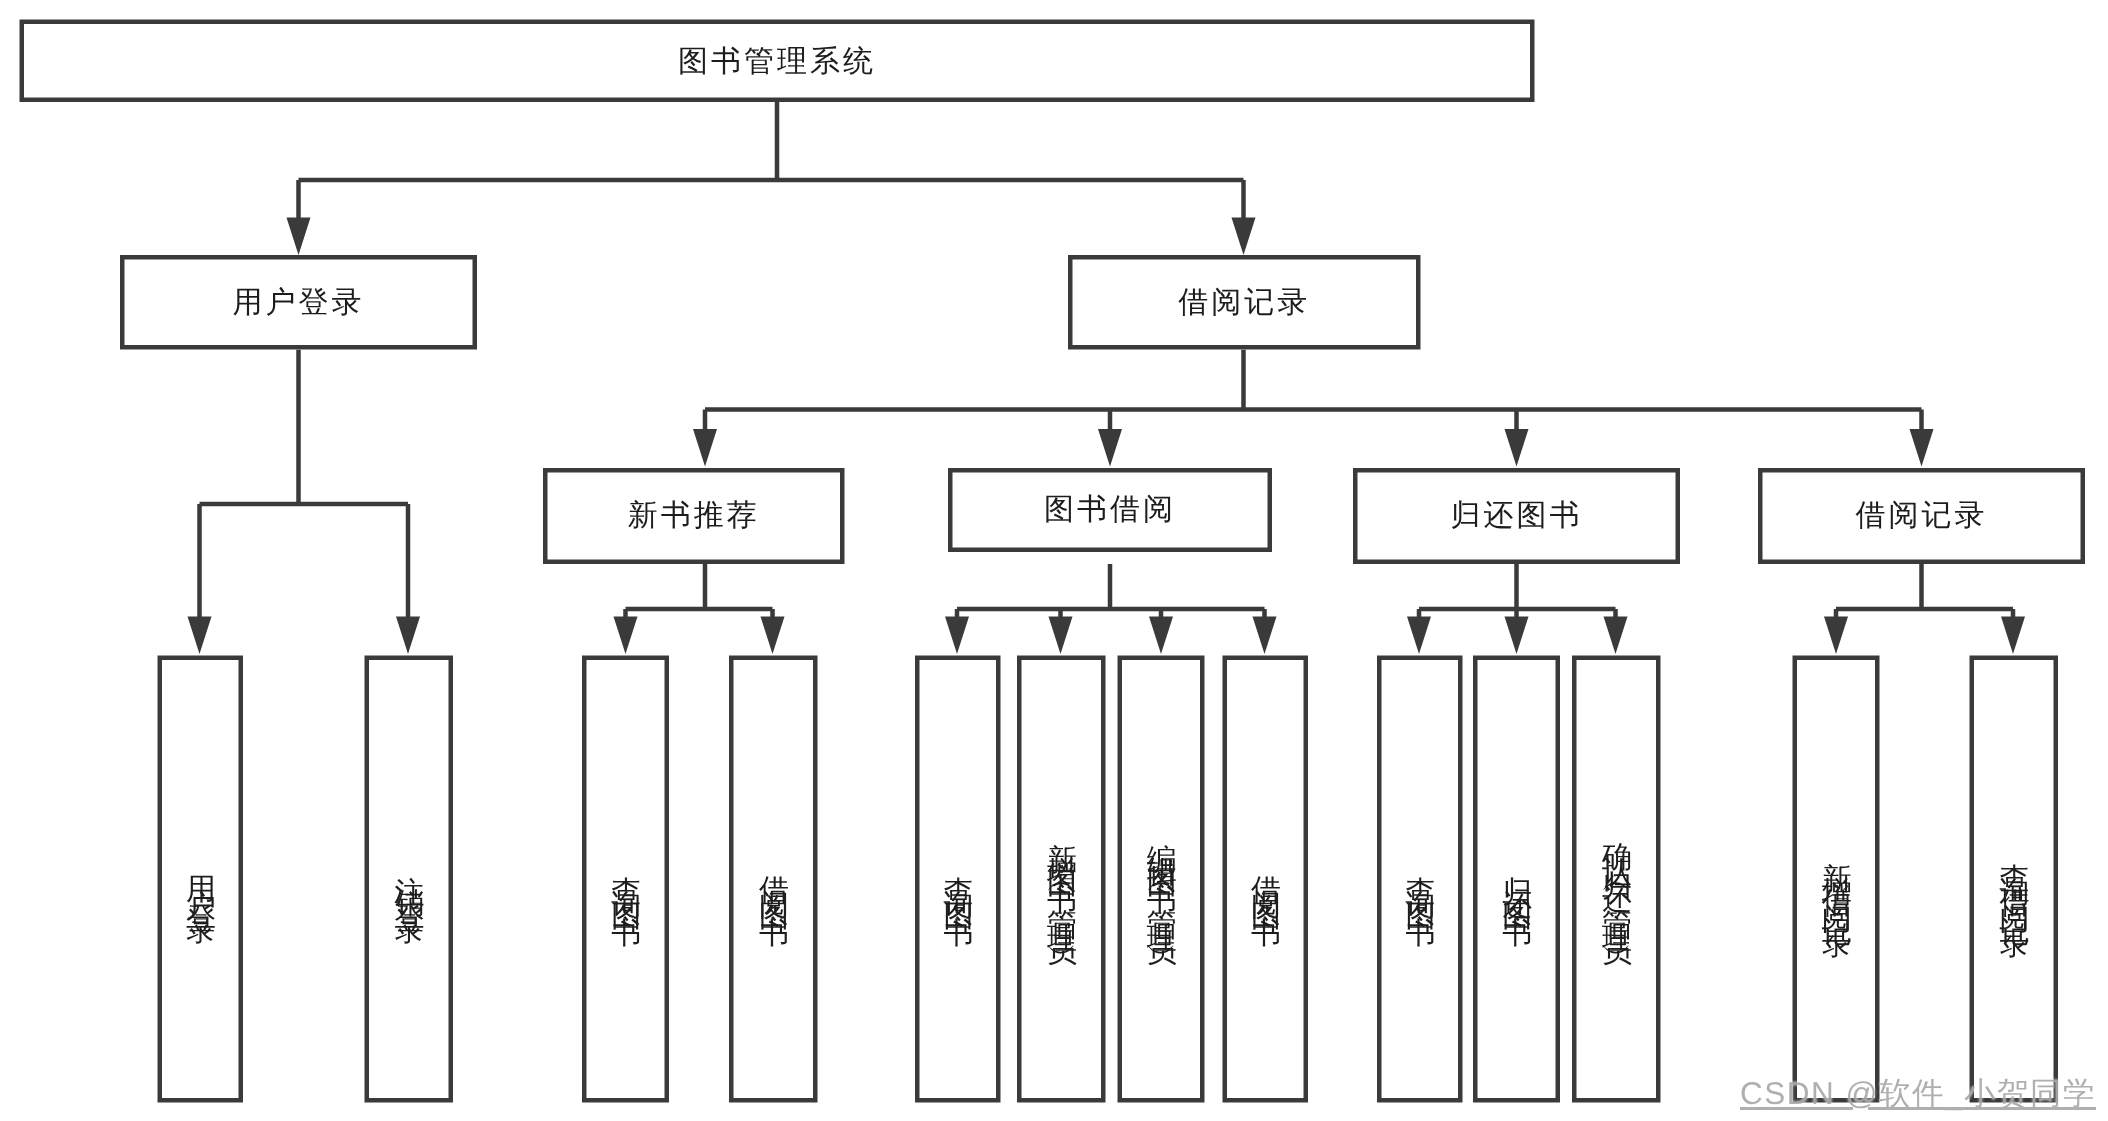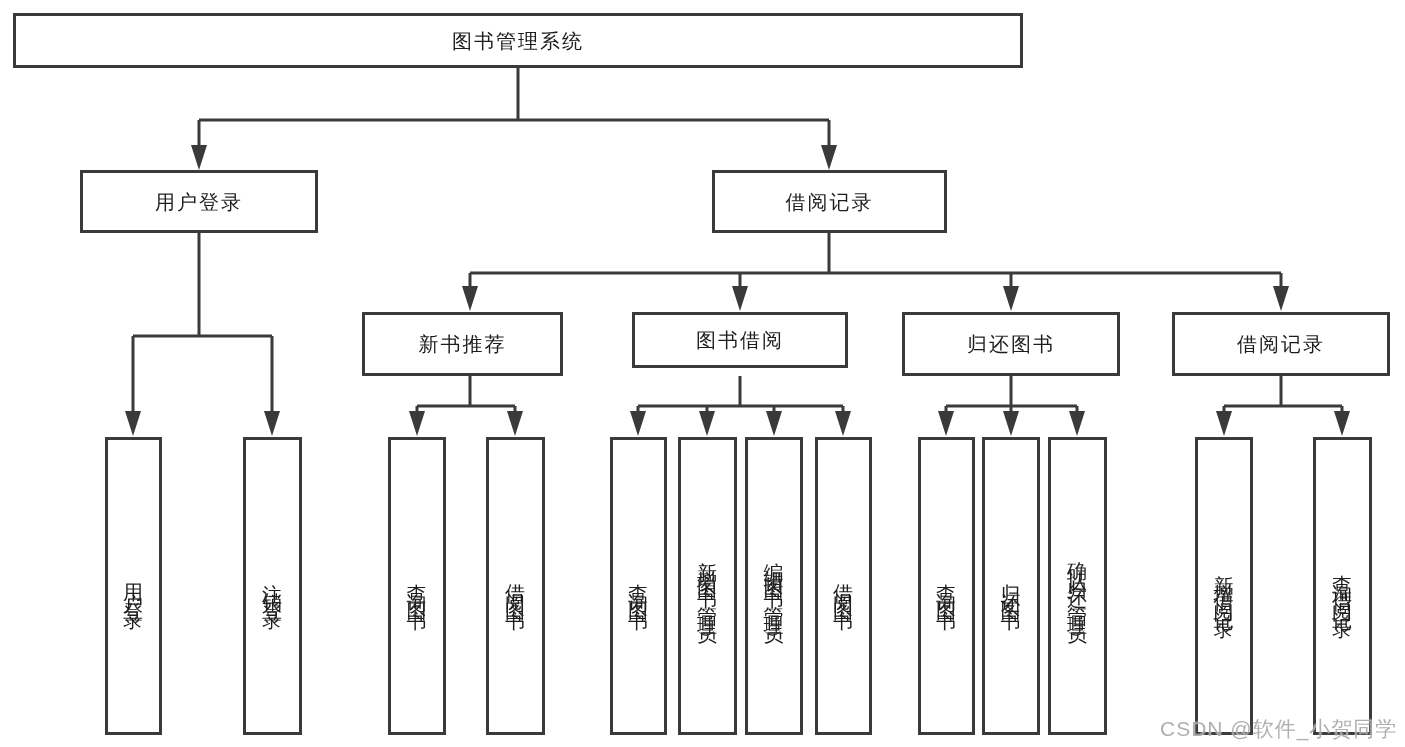--- a/index.html
+++ b/index.html
@@ -24,20 +24,21 @@
   .box.h{letter-spacing:2px;white-space:nowrap;}
   .box.v span{
     writing-mode:vertical-rl;text-orientation:mixed;
     letter-spacing:9px;line-height:1;white-space:nowrap;
   }
   .watermark{
     position:absolute;z-index:3;left:1160px;top:715px;width:245px;
     font-size:21px;letter-spacing:1px;white-space:nowrap;
     color:var(--watermark);opacity:0.92;
     text-shadow:0 0 2px #ffffff;
+    text-decoration:underline;
   }
 </style>
 </head>
 <body>
 
 <svg id="wires" width="1405" height="747" viewBox="0 0 1405 747" aria-hidden="true">
   <g>
     <path class="ln" d="M518 66 V120 M199 120 H829 M199 120 V147 M829 120 V147"></path>
     <path class="ln" d="M199 233 V336 M133 336 H272 M133 336 V413 M272 336 V413"></path>
     <path class="ln" d="M829 233 V273 M470 273 H1281 M470 273 V288 M740 273 V288 M1011 273 V288 M1281 273 V288"></path>

